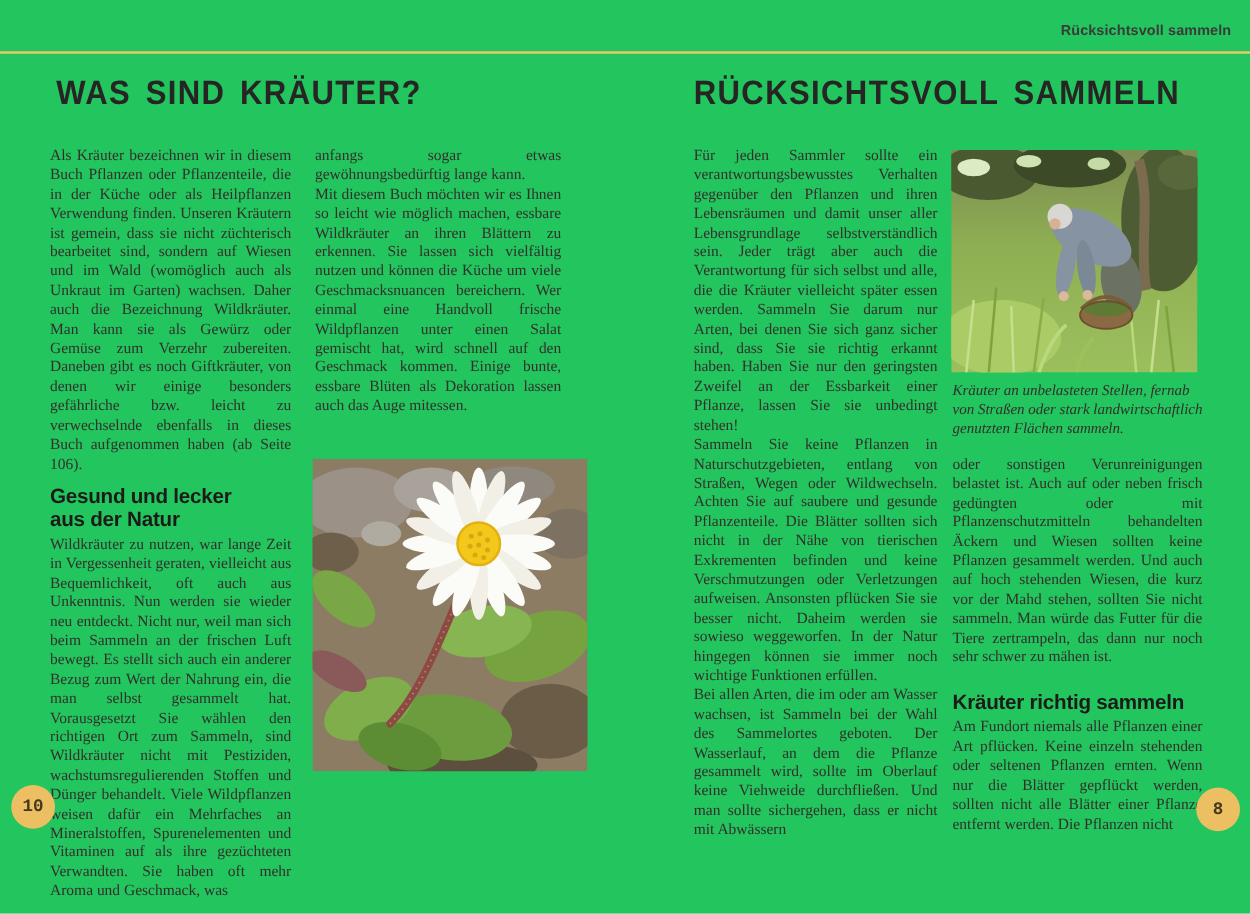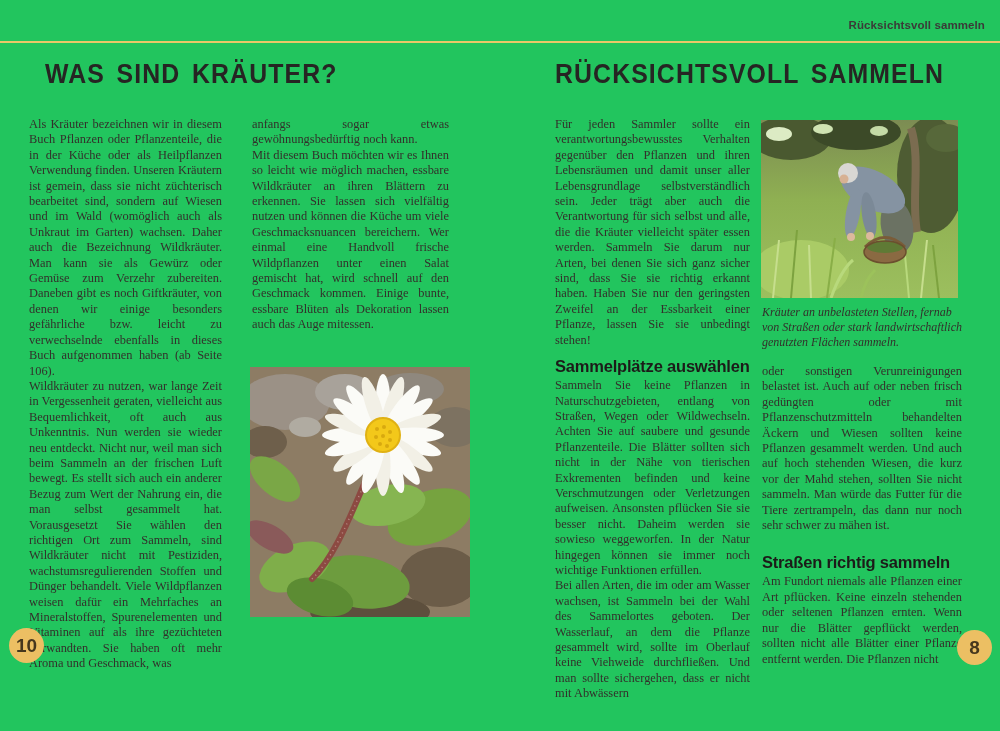--- a/index.html
+++ b/index.html
@@ -16,21 +16,21 @@
   .page-title {
     position:absolute; top:59px; margin:0;
     font-family:"Liberation Sans","DejaVu Sans",sans-serif; font-weight:700;
     font-size:27px; color:#262523; letter-spacing:1.2px; word-spacing:4px;
     transform:scaleX(0.92); transform-origin:left; white-space:nowrap;
   }
   .title-left  { left:45px; }
   .title-right { left:555px; }
   .col { position:absolute; text-align:justify; font-size:12.4px; line-height:15.4px; color:#33302b; }
   .col p { margin:0; }
-  .col-l1 { left:29px;  top:117px; width:193px; }
+  .col-l1 { left:40px;  top:117px; width:193px; }
   .col-l2 { left:252px; top:117px; width:197px; }
   .col-r1 { left:555px; top:117px; width:195px; }
   .col-r2 { left:762px; top:364px; width:200px; }
   .sec-head {
     font-family:"Liberation Sans","DejaVu Sans",sans-serif; font-weight:700;
     font-size:16.5px; line-height:19px; color:#1c1b19; letter-spacing:-0.2px;
     margin:9px 0 2px 0; white-space:pre-line; text-align:left;
   }
   .sec-head-spaced { margin-top:20px; }
   .photo { position:absolute; display:block; }
@@ -38,44 +38,46 @@
   .photo-collector { left:761px; top:120px; width:197px; height:178px; }
   .caption {
     position:absolute; font-style:italic; font-size:12px; line-height:15px;
     color:#33302b; text-align:left;
   }
   .caption-daisy { left:252px; top:624px; width:214px; }
   .caption-collector { left:762px; top:305px; width:204px; }
   .page-badge {
     position:absolute; width:35px; height:35px; border-radius:50%;
     display:flex; align-items:center; justify-content:center;
-    font-family:Liberation Sans, sans-serif; font-weight:700;
-    font-size:19px; color:#46371d;
+    font-family:Liberation Mono, monospace; font-weight:700;
+    font-size:14px; color:#46371d;
   }
   .badge-left  { left:9px;   top:628px; }
   .badge-right { left:957px; top:630px; }
 </style>
 </head>
 <body>
 
 <div class="spread">
 
   <div class="running-head">Rücksichtsvoll sammeln</div>
   <div class="head-rule" style="background:#eac868;"></div>
 
   <h1 class="page-title title-left">WAS SIND KRÄUTER?</h1>
   <h1 class="page-title title-right">RÜCKSICHTSVOLL SAMMELN</h1>
 
   <div class="col col-l1">
     <p>Als Kräuter bezeichnen wir in diesem Buch Pflanzen oder Pflanzenteile, die in der Küche oder als Heilpflanzen Verwendung finden. Unseren Kräutern ist gemein, dass sie nicht züchterisch bearbeitet sind, sondern auf Wiesen und im Wald (womöglich auch als Unkraut im Garten) wachsen. Daher auch die Bezeichnung Wildkräuter. Man kann sie als Gewürz oder Gemüse zum Verzehr zubereiten. Daneben gibt es noch Giftkräuter, von denen wir einige besonders gefährliche bzw. leicht zu verwechselnde ebenfalls in dieses Buch aufgenommen haben (ab Seite 106).</p>
+    <h2 class="sec-head">Gesund und lecker
+aus der Natur</h2>
     <p>Wildkräuter zu nutzen, war lange Zeit in Vergessenheit geraten, vielleicht aus Bequemlichkeit, oft auch aus Unkenntnis. Nun werden sie wieder neu entdeckt. Nicht nur, weil man sich beim Sammeln an der frischen Luft bewegt. Es stellt sich auch ein anderer Bezug zum Wert der Nahrung ein, die man selbst gesammelt hat. Vorausgesetzt Sie wählen den richtigen Ort zum Sammeln, sind Wildkräuter nicht mit Pestiziden, wachstumsregulierenden Stoffen und Dünger behandelt. Viele Wildpflanzen weisen dafür ein Mehrfaches an Mineralstoffen, Spurenelementen und Vitaminen auf als ihre gezüchteten Verwandten. Sie haben oft mehr Aroma und Geschmack, was</p>
   </div>
 
   <div class="col col-l2">
-    <p>anfangs sogar etwas gewöhnungsbedürftig noch kann.</p>
+    <p>anfangs sogar etwas gewöhnungsbedürftig lange kann.</p>
     <p>Mit diesem Buch möchten wir es Ihnen so leicht wie möglich machen, essbare Wildkräuter an ihren Blättern zu erkennen. Sie lassen sich vielfältig nutzen und können die Küche um viele Geschmacksnuancen bereichern. Wer einmal eine Handvoll frische Wildpflanzen unter einen Salat gemischt hat, wird schnell auf den Geschmack kommen. Einige bunte, essbare Blüten als Dekoration lassen auch das Auge mitessen.</p>
   </div>
 
   <svg class="photo photo-daisy" viewBox="0 0 220 250" role="img">
     <rect width="220" height="250" fill="#8d7c64"></rect>
     <ellipse cx="35" cy="35" rx="45" ry="28" fill="#9b9186"></ellipse>
     <ellipse cx="95" cy="25" rx="30" ry="18" fill="#a8a29a"></ellipse>
     <ellipse cx="160" cy="22" rx="34" ry="16" fill="#8f887e"></ellipse>
     <ellipse cx="205" cy="60" rx="26" ry="20" fill="#7d7261"></ellipse>
     <ellipse cx="15" cy="75" rx="22" ry="16" fill="#6e5f4b"></ellipse>
@@ -121,21 +123,20 @@
     <circle cx="140" cy="65" r="2" fill="#d8a90f"></circle>
       <circle cx="126" cy="70" r="2" fill="#d8a90f"></circle>
     <circle cx="133" cy="69" r="2" fill="#d8a90f"></circle>
       <circle cx="140" cy="73" r="2" fill="#d8a90f"></circle>
     <circle cx="130" cy="77" r="2" fill="#d8a90f"></circle>
       <circle cx="137" cy="79" r="2" fill="#d8a90f"></circle>
   </svg>
 
   <div class="col col-r1">
     <p>Für jeden Sammler sollte ein verantwortungsbewusstes Verhalten gegenüber den Pflanzen und ihren Lebensräumen und damit unser aller Lebensgrundlage selbstverständlich sein. Jeder trägt aber auch die Verantwortung für sich selbst und alle, die die Kräuter vielleicht später essen werden. Sammeln Sie darum nur Arten, bei denen Sie sich ganz sicher sind, dass Sie sie richtig erkannt haben. Haben Sie nur den geringsten Zweifel an der Essbarkeit einer Pflanze, lassen Sie sie unbedingt stehen!</p>
-    <h2 class="sec-head">Sammelplätze auswählen</h2>
     <p>Sammeln Sie keine Pflanzen in Naturschutzgebieten, entlang von Straßen, Wegen oder Wildwechseln. Achten Sie auf saubere und gesunde Pflanzenteile. Die Blätter sollten sich nicht in der Nähe von tierischen Exkrementen befinden und keine Verschmutzungen oder Verletzungen aufweisen. Ansonsten pflücken Sie sie besser nicht. Daheim werden sie sowieso weggeworfen. In der Natur hingegen können sie immer noch wichtige Funktionen erfüllen.</p>
     <p>Bei allen Arten, die im oder am Wasser wachsen, ist Sammeln bei der Wahl des Sammelortes geboten. Der Wasserlauf, an dem die Pflanze gesammelt wird, sollte im Oberlauf keine Viehweide durchfließen. Und man sollte sichergehen, dass er nicht mit Abwässern</p>
   </div>
 
   <svg class="photo photo-collector" viewBox="0 0 197 178" role="img">
     <defs>
       <linearGradient id="meadow" x1="0" y1="0" x2="0" y2="1">
         <stop offset="0" stop-color="#7c8c53"></stop>
         <stop offset="0.45" stop-color="#8fb052"></stop>
         <stop offset="1" stop-color="#9cbf5e"></stop>
@@ -172,20 +173,20 @@
       <ellipse cx="124" cy="127" rx="18" ry="6" fill="#5f7a35"></ellipse>
       <ellipse cx="124" cy="132" rx="21" ry="11" fill="none" stroke="#6b4f2e" stroke-width="1.5"></ellipse>
     </g>
     <path d="M70,178 Q80,150 92,140" stroke="#b8d97c" stroke-width="3" fill="none"></path>
     <path d="M100,178 Q104,160 114,150" stroke="#9cc25b" stroke-width="3" fill="none"></path>
   </svg>
   <div class="caption caption-collector">Kräuter an unbelasteten Stellen, fernab von Straßen oder stark landwirtschaftlich genutzten Flächen sammeln.</div>
 
   <div class="col col-r2">
     <p>oder sonstigen Verunreinigungen belastet ist. Auch auf oder neben frisch gedüngten oder mit Pflanzenschutzmitteln behandelten Äckern und Wiesen sollten keine Pflanzen gesammelt werden. Und auch auf hoch stehenden Wiesen, die kurz vor der Mahd stehen, sollten Sie nicht sammeln. Man würde das Futter für die Tiere zertrampeln, das dann nur noch sehr schwer zu mähen ist.</p>
-    <h2 class="sec-head sec-head-spaced">Straßen richtig sammeln</h2>
+    <h2 class="sec-head sec-head-spaced">Kräuter richtig sammeln</h2>
     <p>Am Fundort niemals alle Pflanzen einer Art pflücken. Keine einzeln stehenden oder seltenen Pflanzen ernten. Wenn nur die Blätter gepflückt werden, sollten nicht alle Blätter einer Pflanze entfernt werden. Die Pflanzen nicht</p>
   </div>
 
   <div class="page-badge badge-left" style="background:#ecbf63;">10</div>
   <div class="page-badge badge-right" style="background:#ecbf63;">8</div>
 
 </div>
 
 </body></html>

